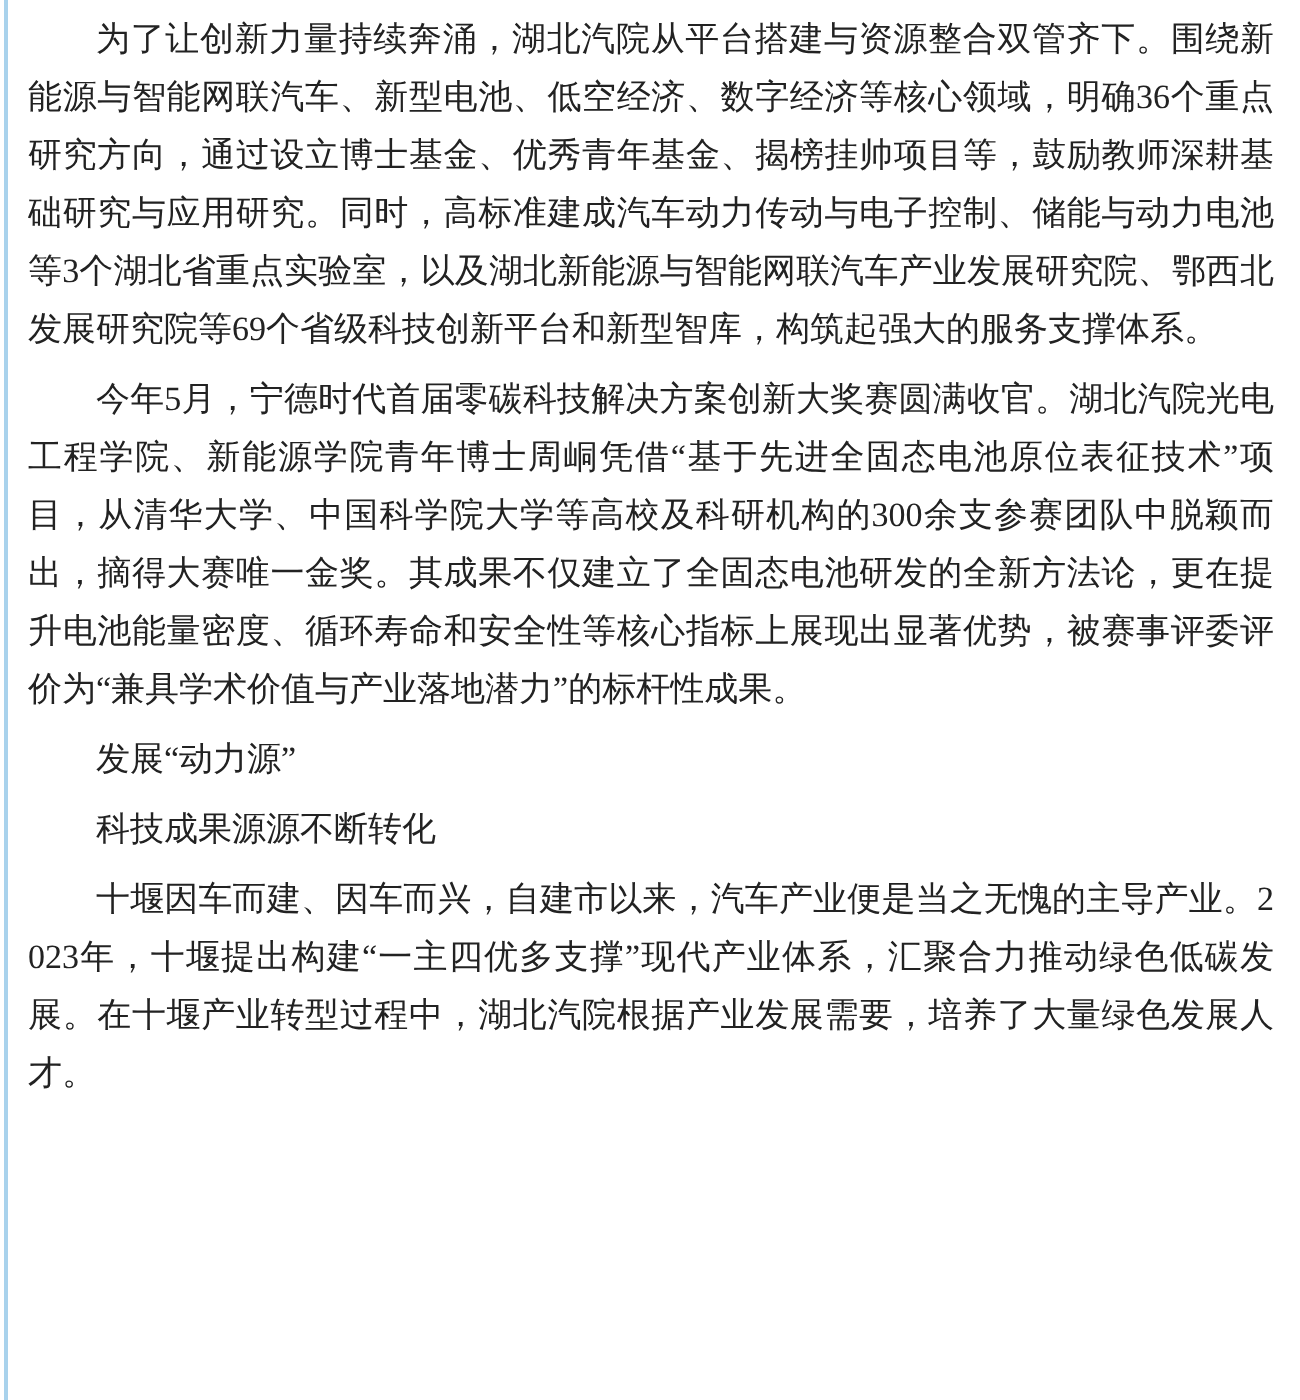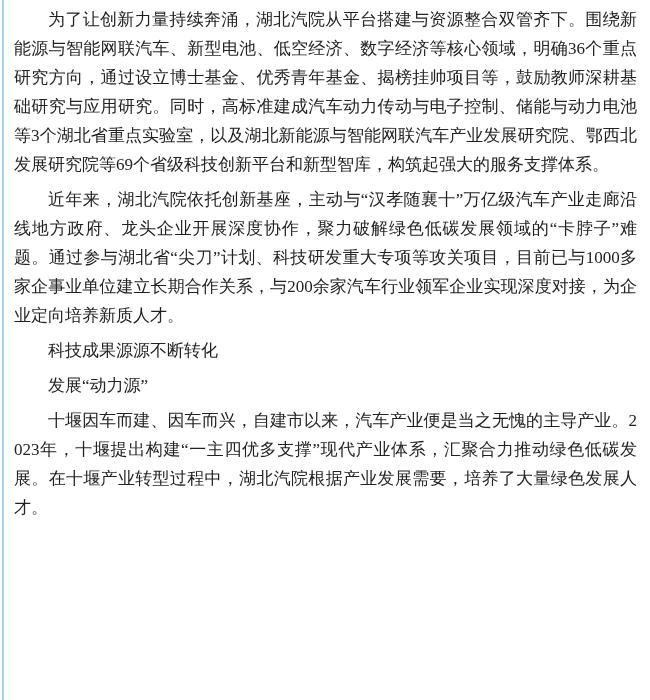--- a/index.html
+++ b/index.html
@@ -39,18 +39,18 @@
     font-family: Liberation Serif, serif;
   }
 </style>
 </head>
 <body>
 
 <div class="left-rule"></div>
 
 <main class="article">
   <p>为了让创新力量持续奔涌，湖北汽院从平台搭建与资源整合双管齐下。围绕新能源与智能网联汽车、新型电池、低空经济、数字经济等核心领域，明确36个重点研究方向，通过设立博士基金、优秀青年基金、揭榜挂帅项目等，鼓励教师深耕基础研究与应用研究。同时，高标准建成汽车动力传动与电子控制、储能与动力电池等3个湖北省重点实验室，以及湖北新能源与智能网联汽车产业发展研究院、鄂西北发展研究院等69个省级科技创新平台和新型智库，构筑起强大的服务支撑体系。</p>
-  <p>近年来，湖北汽院依托创新基座，主动与“汉孝随襄十”万亿级汽车产业走廊沿线地方政府、龙头企业开展深度协作，聚力破解绿色低碳发展领域的“卡脖子”难题。通过参与湖北省“尖刀”计划、科技研发重大专项等攻关项目，目前已与1000多家企事业单位建立长期合作关系，与200余家汽车行业领军企业实现深度对接，为企业定向培养新质人才。</p>
+  <p>今年5月，宁德时代首届零碳科技解决方案创新大奖赛圆满收官。湖北汽院光电工程学院、新能源学院青年博士周峒凭借“基于先进全固态电池原位表征技术”项目，从清华大学、中国科学院大学等高校及科研机构的300余支参赛团队中脱颖而出，摘得大赛唯一金奖。其成果不仅建立了全固态电池研发的全新方法论，更在提升电池能量密度、循环寿命和安全性等核心指标上展现出显著优势，被赛事评委评价为“兼具学术价值与产业落地潜力”的标杆性成果。</p>
+  <p>发展“动力源”</p>
   <p>科技成果源源不断转化</p>
-  <p>发展“动力源”</p>
   <p>十堰因车而建、因车而兴，自建市以来，汽车产业便是当之无愧的主导产业。2023年，十堰提出构建“一主四优多支撑”现代产业体系，汇聚合力推动绿色低碳发展。在十堰产业转型过程中，湖北汽院根据产业发展需要，培养了大量绿色发展人才。</p>
 
 </main>
 
 </body></html>

